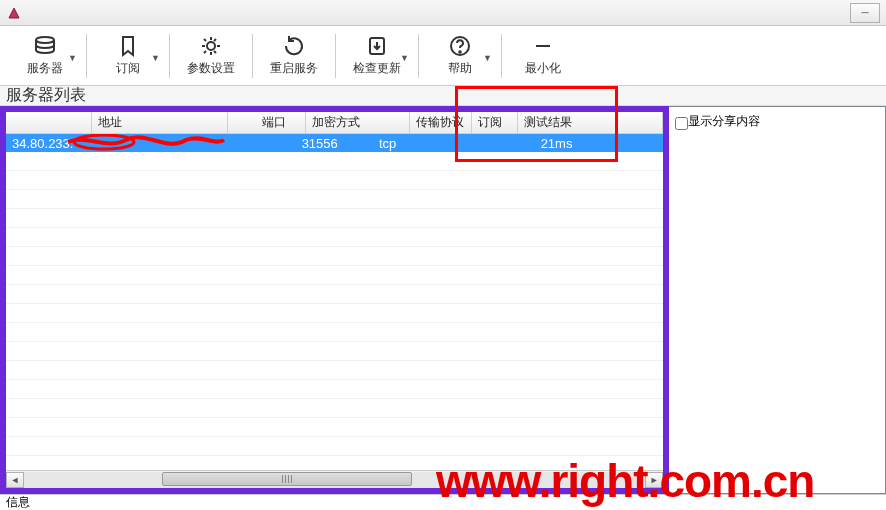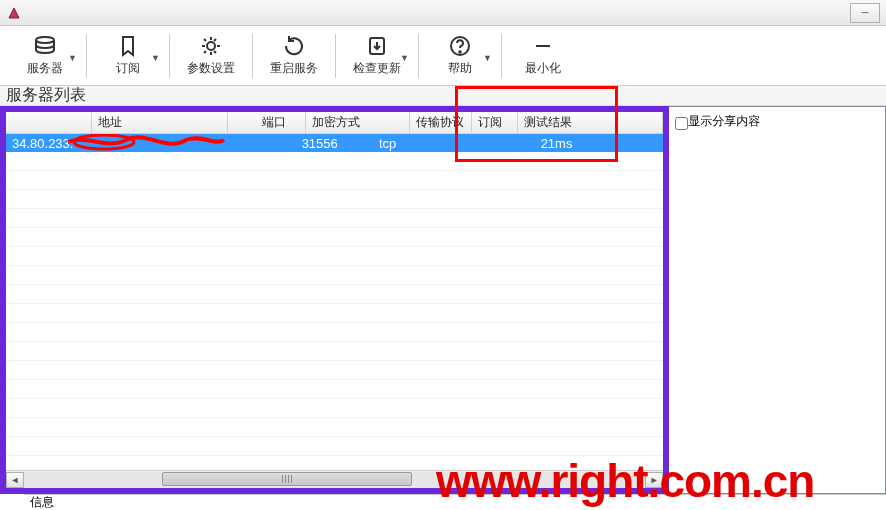--- a/index.html
+++ b/index.html
@@ -51,21 +51,21 @@
 .hscroll .sb-btn { width:18px; height:16px; background:linear-gradient(#fdfdfd,#e0e0e0); border:1px solid #b0b0b0; display:flex; align-items:center; justify-content:center; font-size:9px; color:#555; }
 .hscroll .sb-track { flex:1; height:16px; background:#e6e6e6; position:relative; }
 .hscroll .sb-thumb { position:absolute; left:138px; top:0; width:250px; height:14px; background:linear-gradient(#dedede,#c7c7c7); border:1px solid #999; border-radius:2px; display:flex; align-items:center; justify-content:center; }
 .hscroll .sb-thumb .grip { width:10px; height:8px; background:repeating-linear-gradient(90deg,#888 0 1px,transparent 1px 3px); }
 
 
 .chk { display:flex; align-items:flex-end; }
 .chk input { width:13px; height:13px; }
 
 
-.bottom { height:16px; font-size:12px; padding-left:6px; display:flex; align-items:center; border-top:1px solid #ccc;margin-left:24px; }
+.bottom { height:16px; font-size:12px; padding-left:6px; display:flex; align-items:center; border-top:1px solid #ccc; }
 
 
 .watermark { position:absolute; left:436px; top:454px; font-size:46px; font-weight:900; color:#e30000; font-family:Arial Black,Arial,sans-serif; letter-spacing:-1px; white-space:nowrap; }
 </style>
 </head>
 <body>
 
 <div class="titlebar">
   <span class="app-icon">
     <svg viewBox="0 0 16 16">

